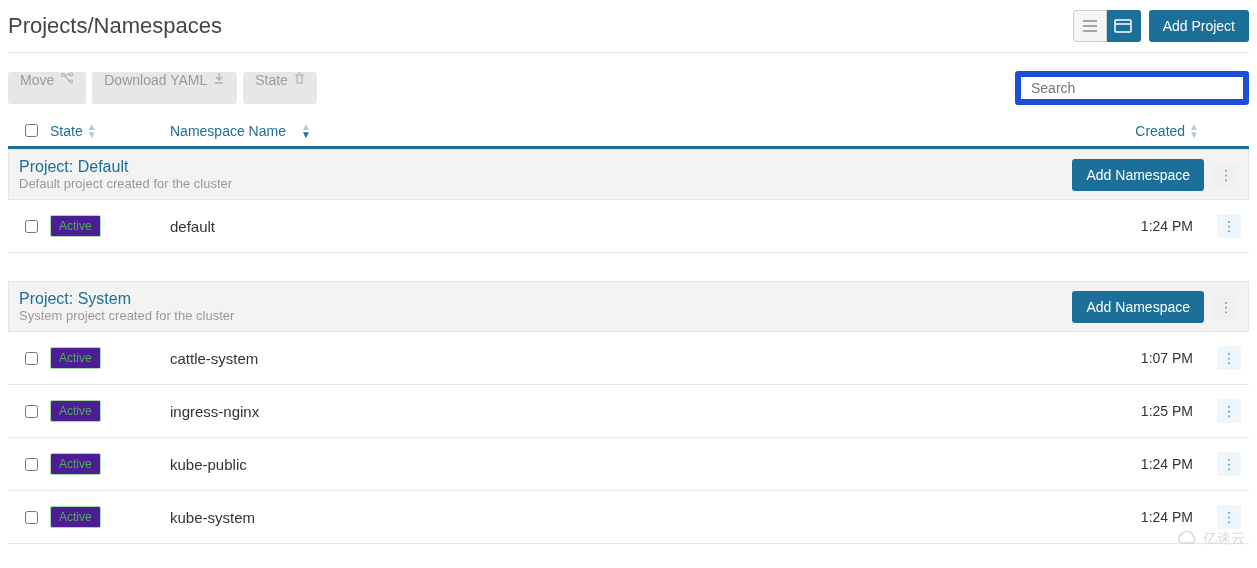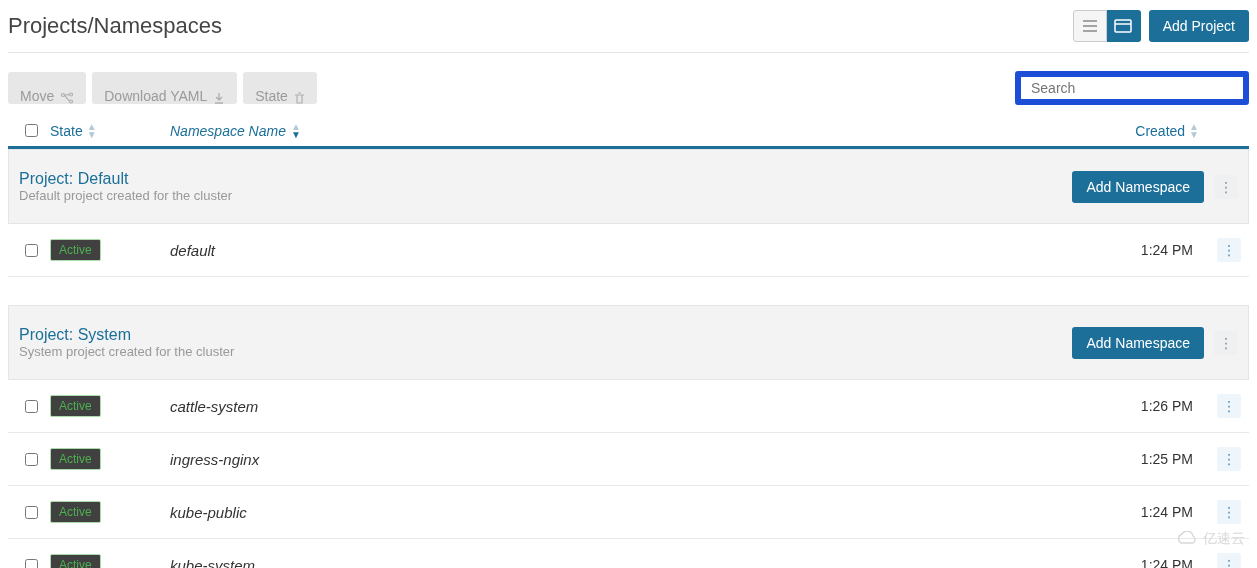--- a/index.html
+++ b/index.html
@@ -45,56 +45,56 @@
   .toolbar {
     display: flex; align-items: center; justify-content: space-between;
     padding: 18px 0 10px 0;
   }
   .toolbar-left { display: flex; gap: 6px; }
   .btn-muted {
     background: #e7e7e7; color: #9b9b9b;
     border: none; border-radius: 3px;
     padding: 0 12px; height: 32px;
     font-size: 14px; cursor: pointer;
-    display: inline-flex; align-items: flex-end; gap: 6px;
+    display: inline-flex; align-items: flex-start; gap: 6px;
   }
   .search {
     width: 234px; height: 34px;
     border: 6px solid #1d4ed8; border-radius: 3px;
     padding: 0 10px; font-size: 14px; color: #555;
   }
   .table-head {
     display: flex; align-items: center;
     border-bottom: 3px solid #1b6f99;
     padding: 6px 4px;
     color: #1b6f99;
   }
   .col-check { width: 38px; display: flex; justify-content: center; }
   .col-state { width: 120px; display: flex; align-items: center; gap: 4px; }
-  .col-name  { flex: 1; display: flex; gap: 5px; font-style: italic; }
+  .col-name  { flex: 1; display: flex; gap: 15px; }
   .col-created { width: 180px; text-align: right; display: flex; justify-content: flex-end; align-items: center; gap: 4px; padding-right: 46px; }
   .sort-icon { font-size: 10px; line-height: 8px; color: #b4c9d6; display: inline-flex; flex-direction: column; }
   .sort-icon .down { color: #1b6f99; }
   .group-head {
     background: #f3f3f3;
     border: 1px solid #e5e5e5;
-    padding: 20px 10px;
+    padding: 8px 10px;
     display: flex; align-items: center; gap: 10px;
   }
   .group-head .titles { flex: 1; }
   .group-title { color: #1b6f99; font-size: 16px; }
   .group-sub { color: #999; font-size: 13px; }
   .row {
     display: flex; align-items: center;
     padding: 14px 4px;
     border-bottom: 1px solid #e9e9e9;
   }
   .badge-active {
     border: 1px solid #a8dba8;
-    background: #404040;
+    background: #4c1d95;
     color: #4caf50;
     font-size: 12px;
     padding: 3px 8px; border-radius: 2px;
   }
   .name-text { color: #333; font-size: 15px; }
   .created-text { color: #333; font-size: 14px; text-align: right; padding-right: 6px; }
   .kebab {
     width: 24px; height: 24px;
     background: #eef6fb;
     display: flex; align-items: center; justify-content: center;
@@ -253,21 +253,21 @@
   <div class="col-check">
       <input type="checkbox" style="">
     </div>
   <div class="col-state">
       <span class="badge-active">Active</span>
     </div>
   <div class="col-name">
       <span class="name-text">cattle-system</span>
     </div>
   <div class="col-created">
-      <span class="created-text">1:26 PM</span>
+      <span class="created-text">1:07 PM</span>
     </div>
   <div class="col-kebab-cell">
       <span class="kebab">
         <span>⋮</span>
       </span>
     </div>
 </div>
 
 <div class="row">
   <div class="col-check">

